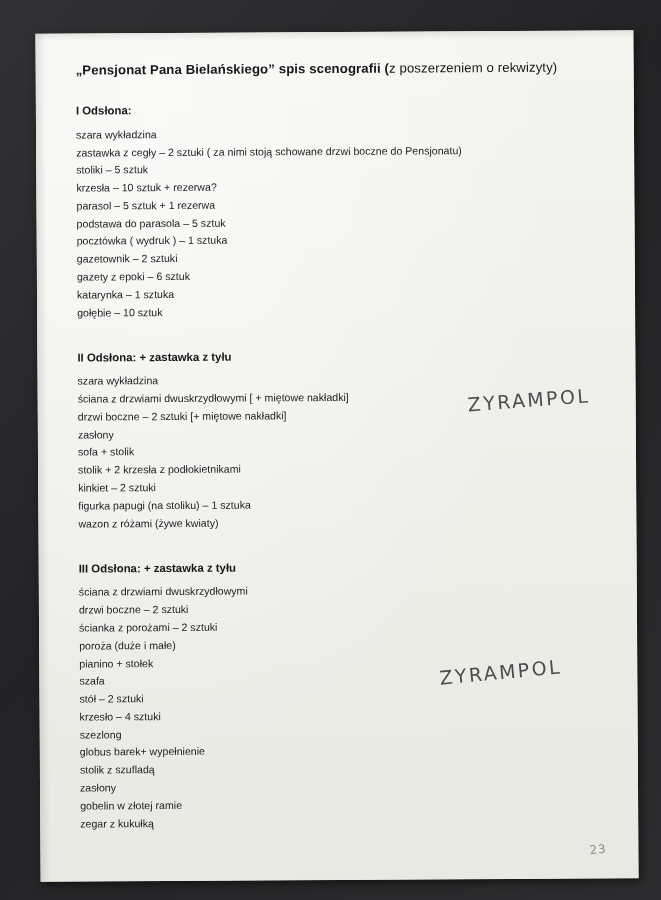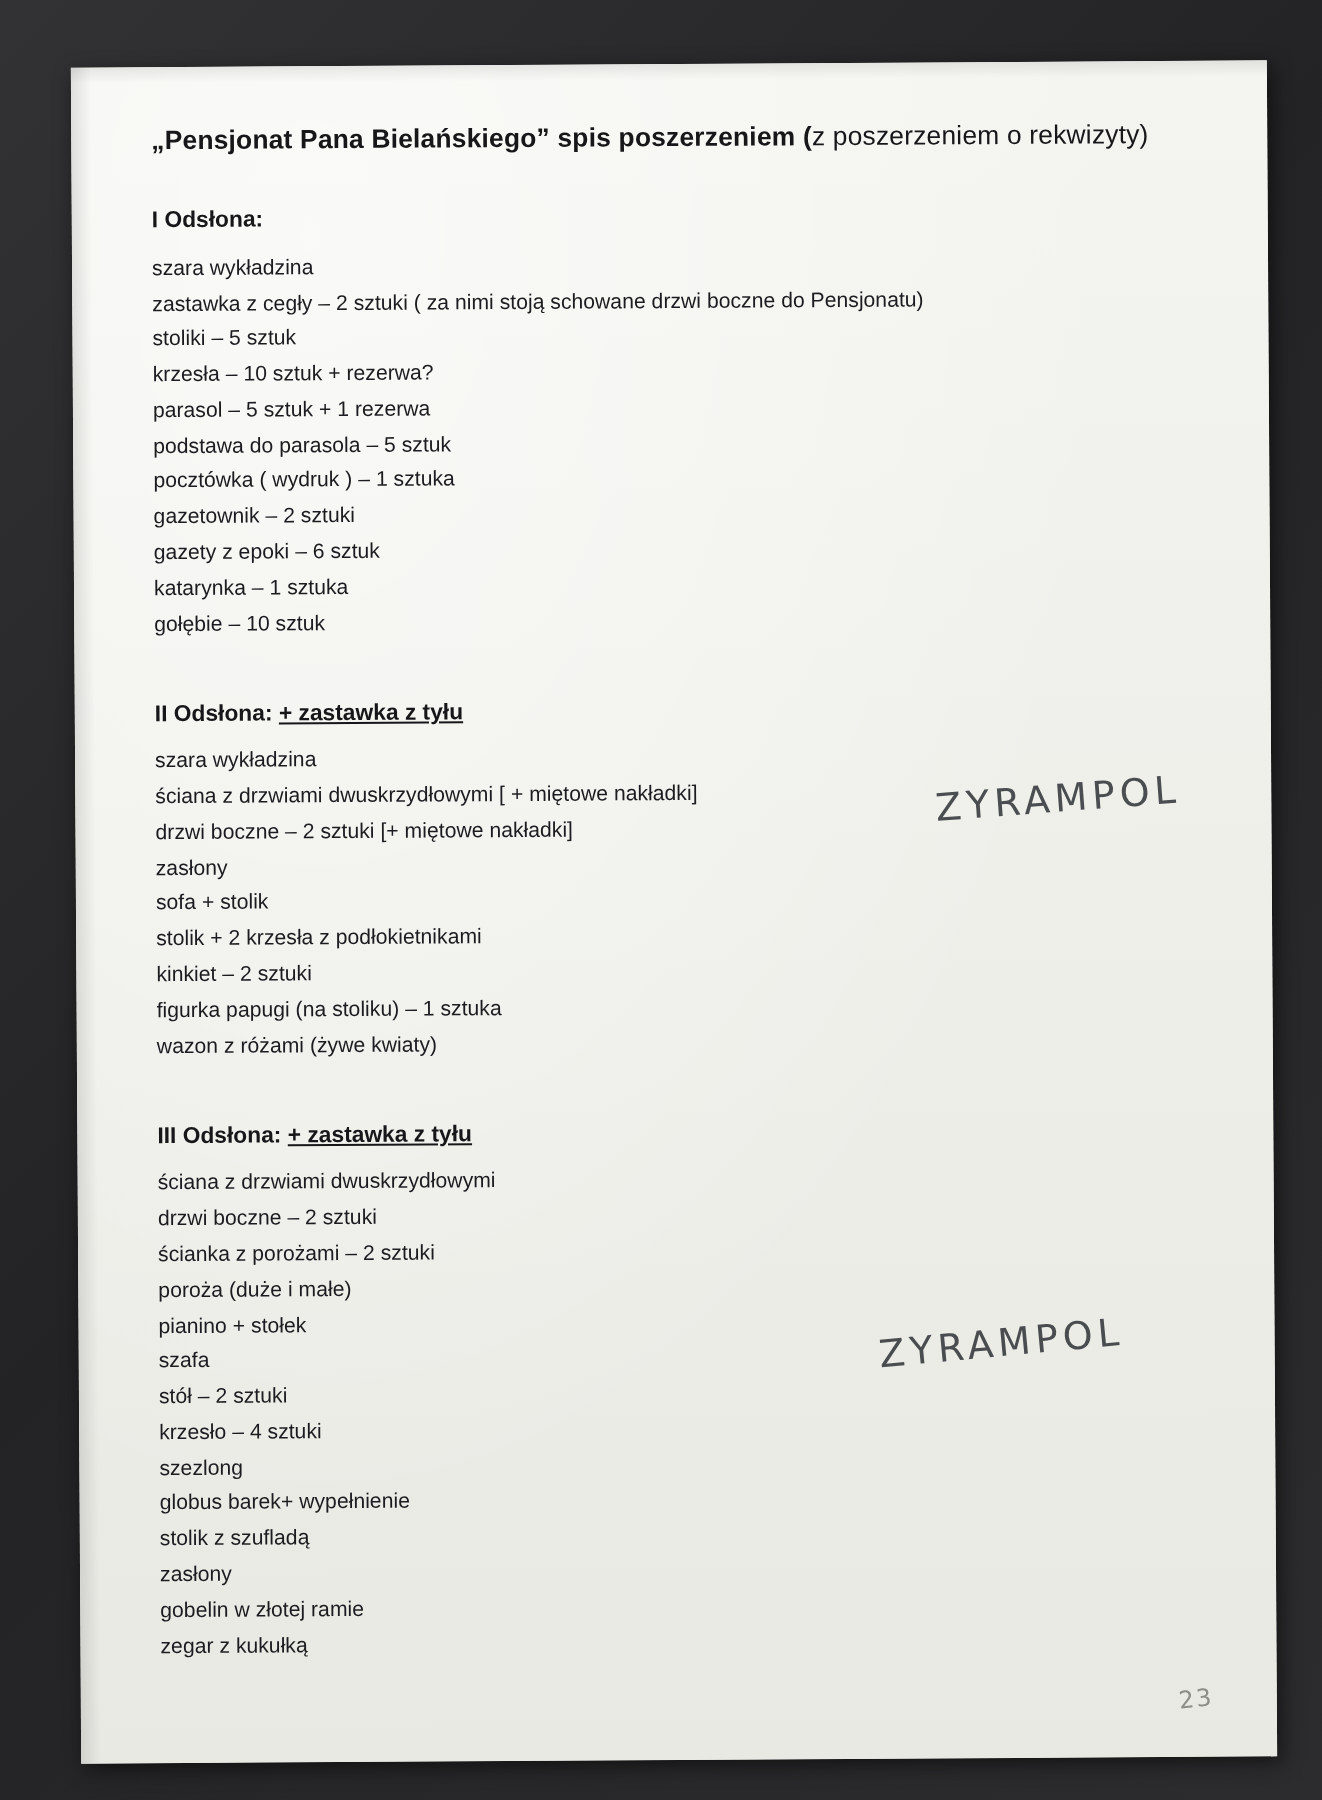--- a/index.html
+++ b/index.html
@@ -56,21 +56,20 @@
   .section {
     margin-bottom: 30px;
   }
   .section-heading {
     font-size: 11.4px;
     font-weight: bold;
     color: #17171a;
     margin: 0 0 9px 0;
   }
   .section-heading .underline {
-    text-decoration: underline;
   }
   .item-list {
     list-style: none;
     margin: 0;
     padding: 0;
   }
   .item {
     font-size: 10.6px;
     color: #1c1c20;
     line-height: 1.0;
@@ -124,21 +123,21 @@
 
 <div class="paper">
   <div class="paper-inner"></div>
   <div class="edge-shadow-left"></div>
   <div class="edge-shadow-top"></div>
 
   <div class="content">
 
     <h1 class="doc-title">
       <span>„Pensjonat Pana Bielańskiego”</span>
-      <span>spis poszerzeniem (</span><span class="light">z poszerzeniem o rekwizyty)</span>
+      <span>spis scenografii (</span><span class="light">z poszerzeniem o rekwizyty)</span>
     </h1>
 
     <div class="section">
       <div class="section-heading">
         <span>I Odsłona:</span><span class="underline"></span>
       </div>
       <ul class="item-list">
         <li class="item">szara wykładzina</li>
         <li class="item">zastawka z cegły – 2 sztuki ( za nimi stoją schowane drzwi boczne do Pensjonatu)</li>
         <li class="item">stoliki – 5 sztuk</li>

